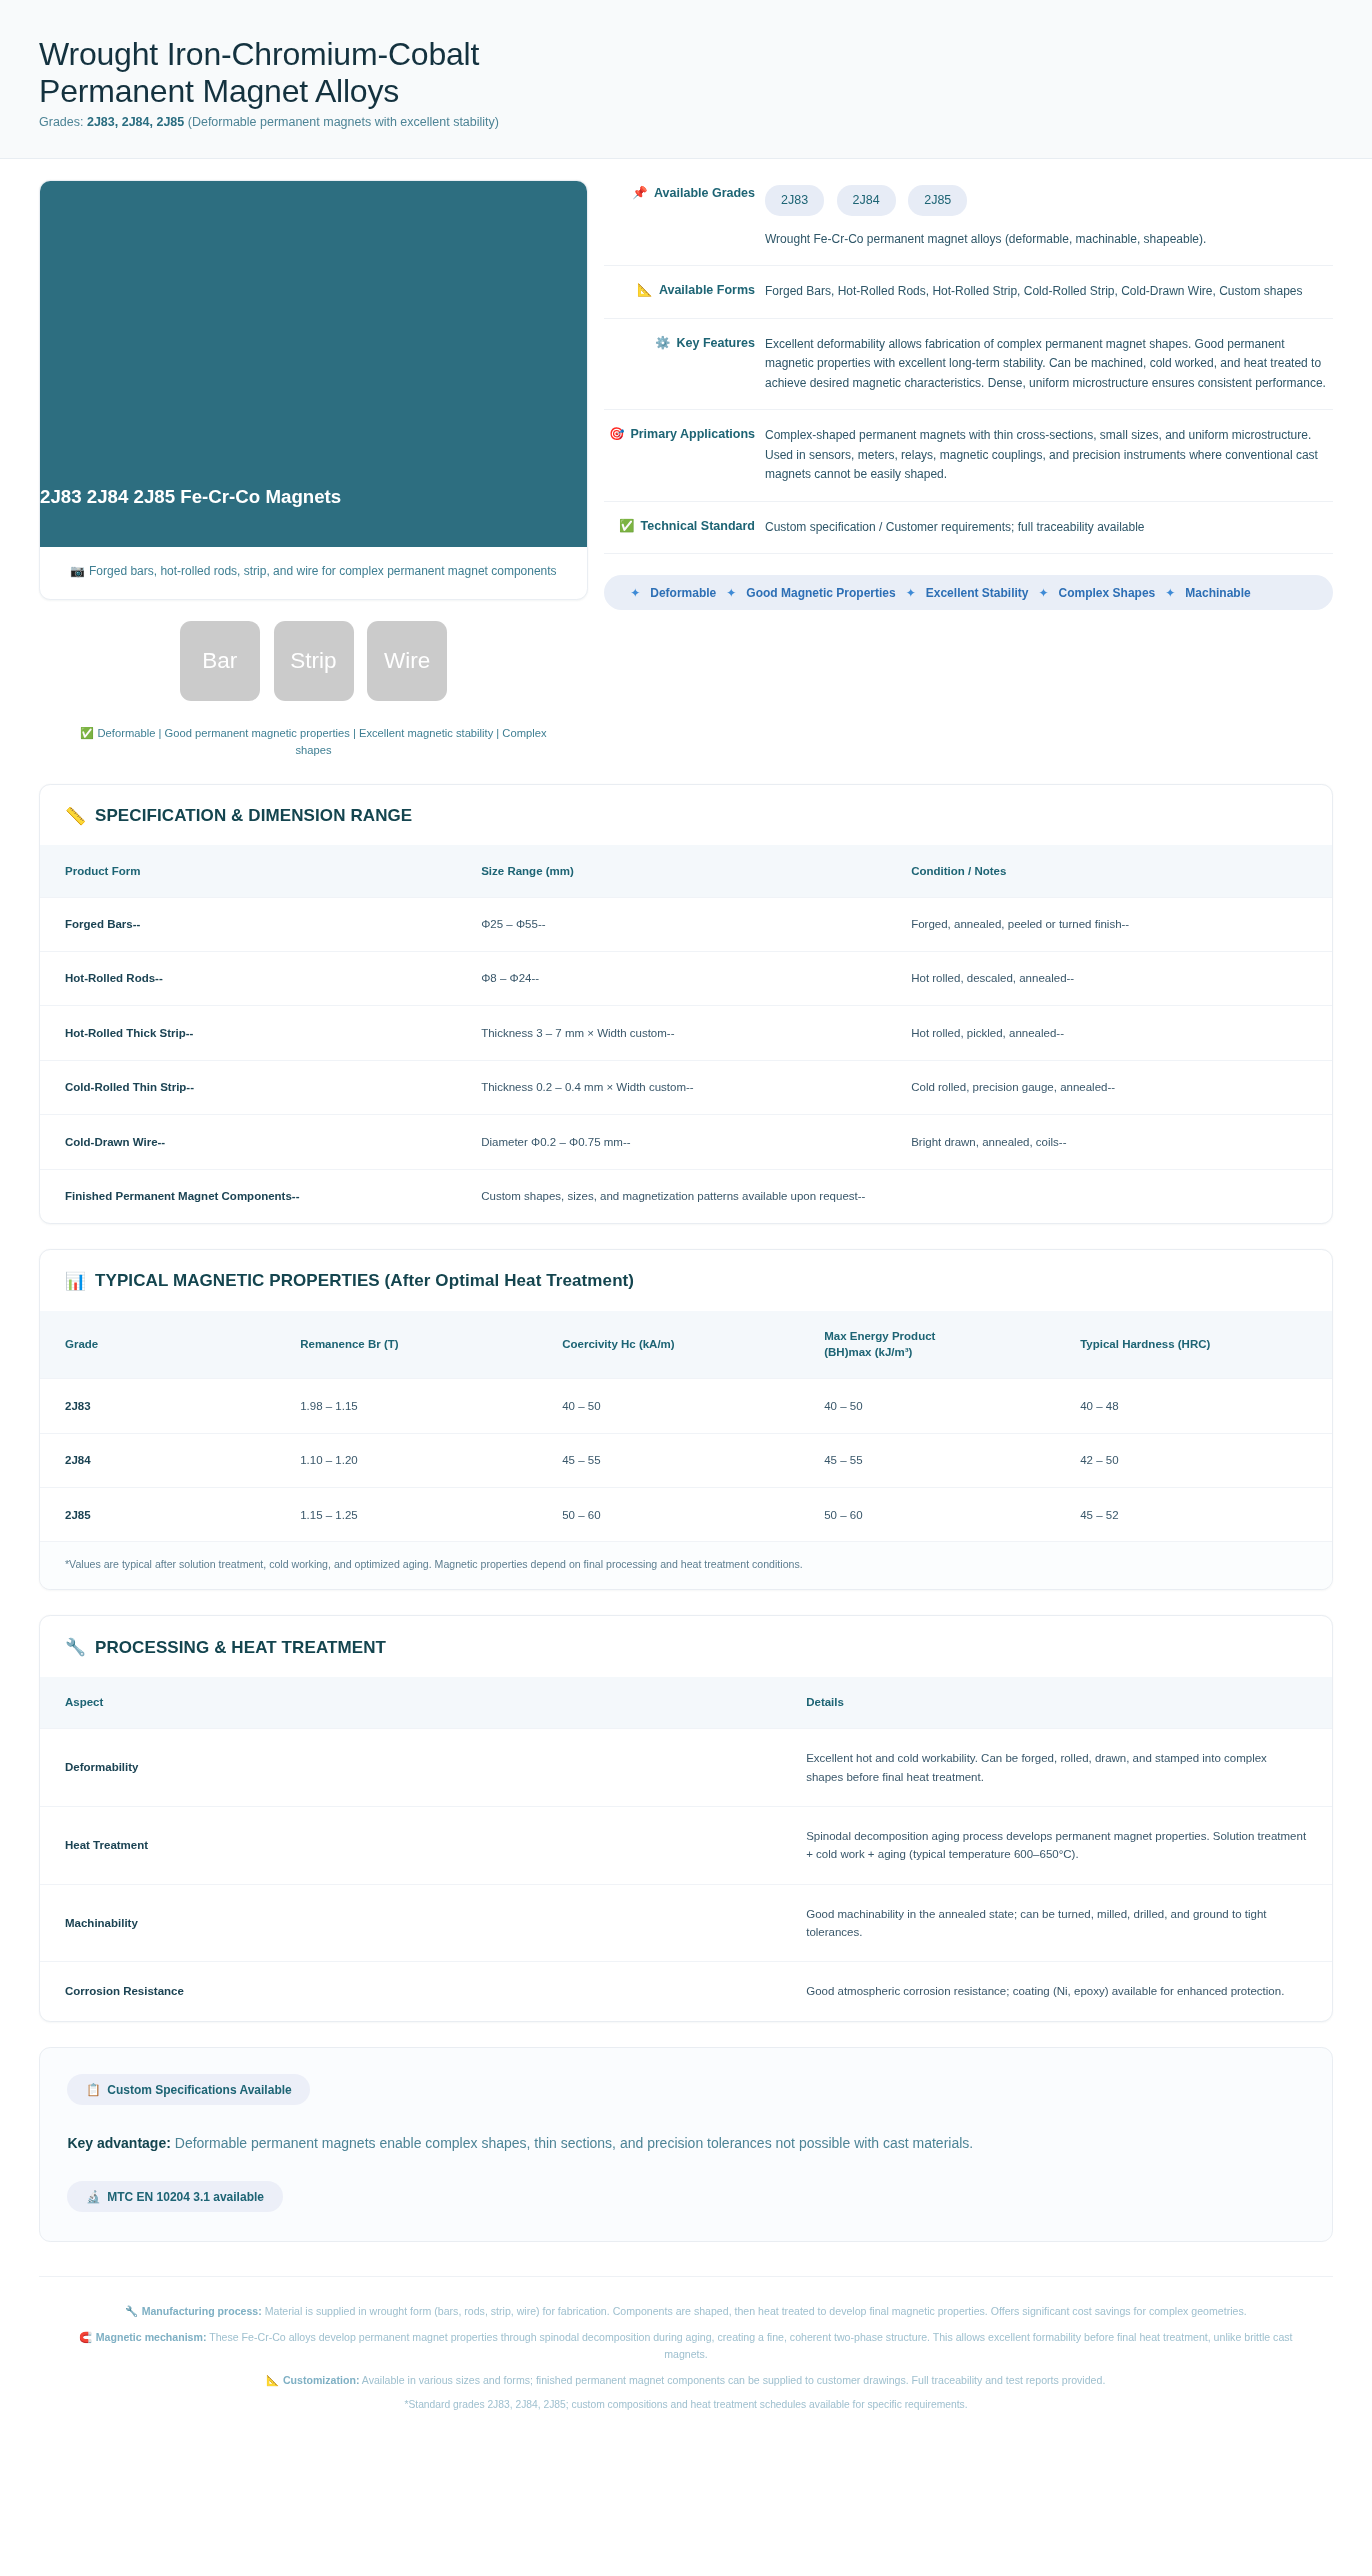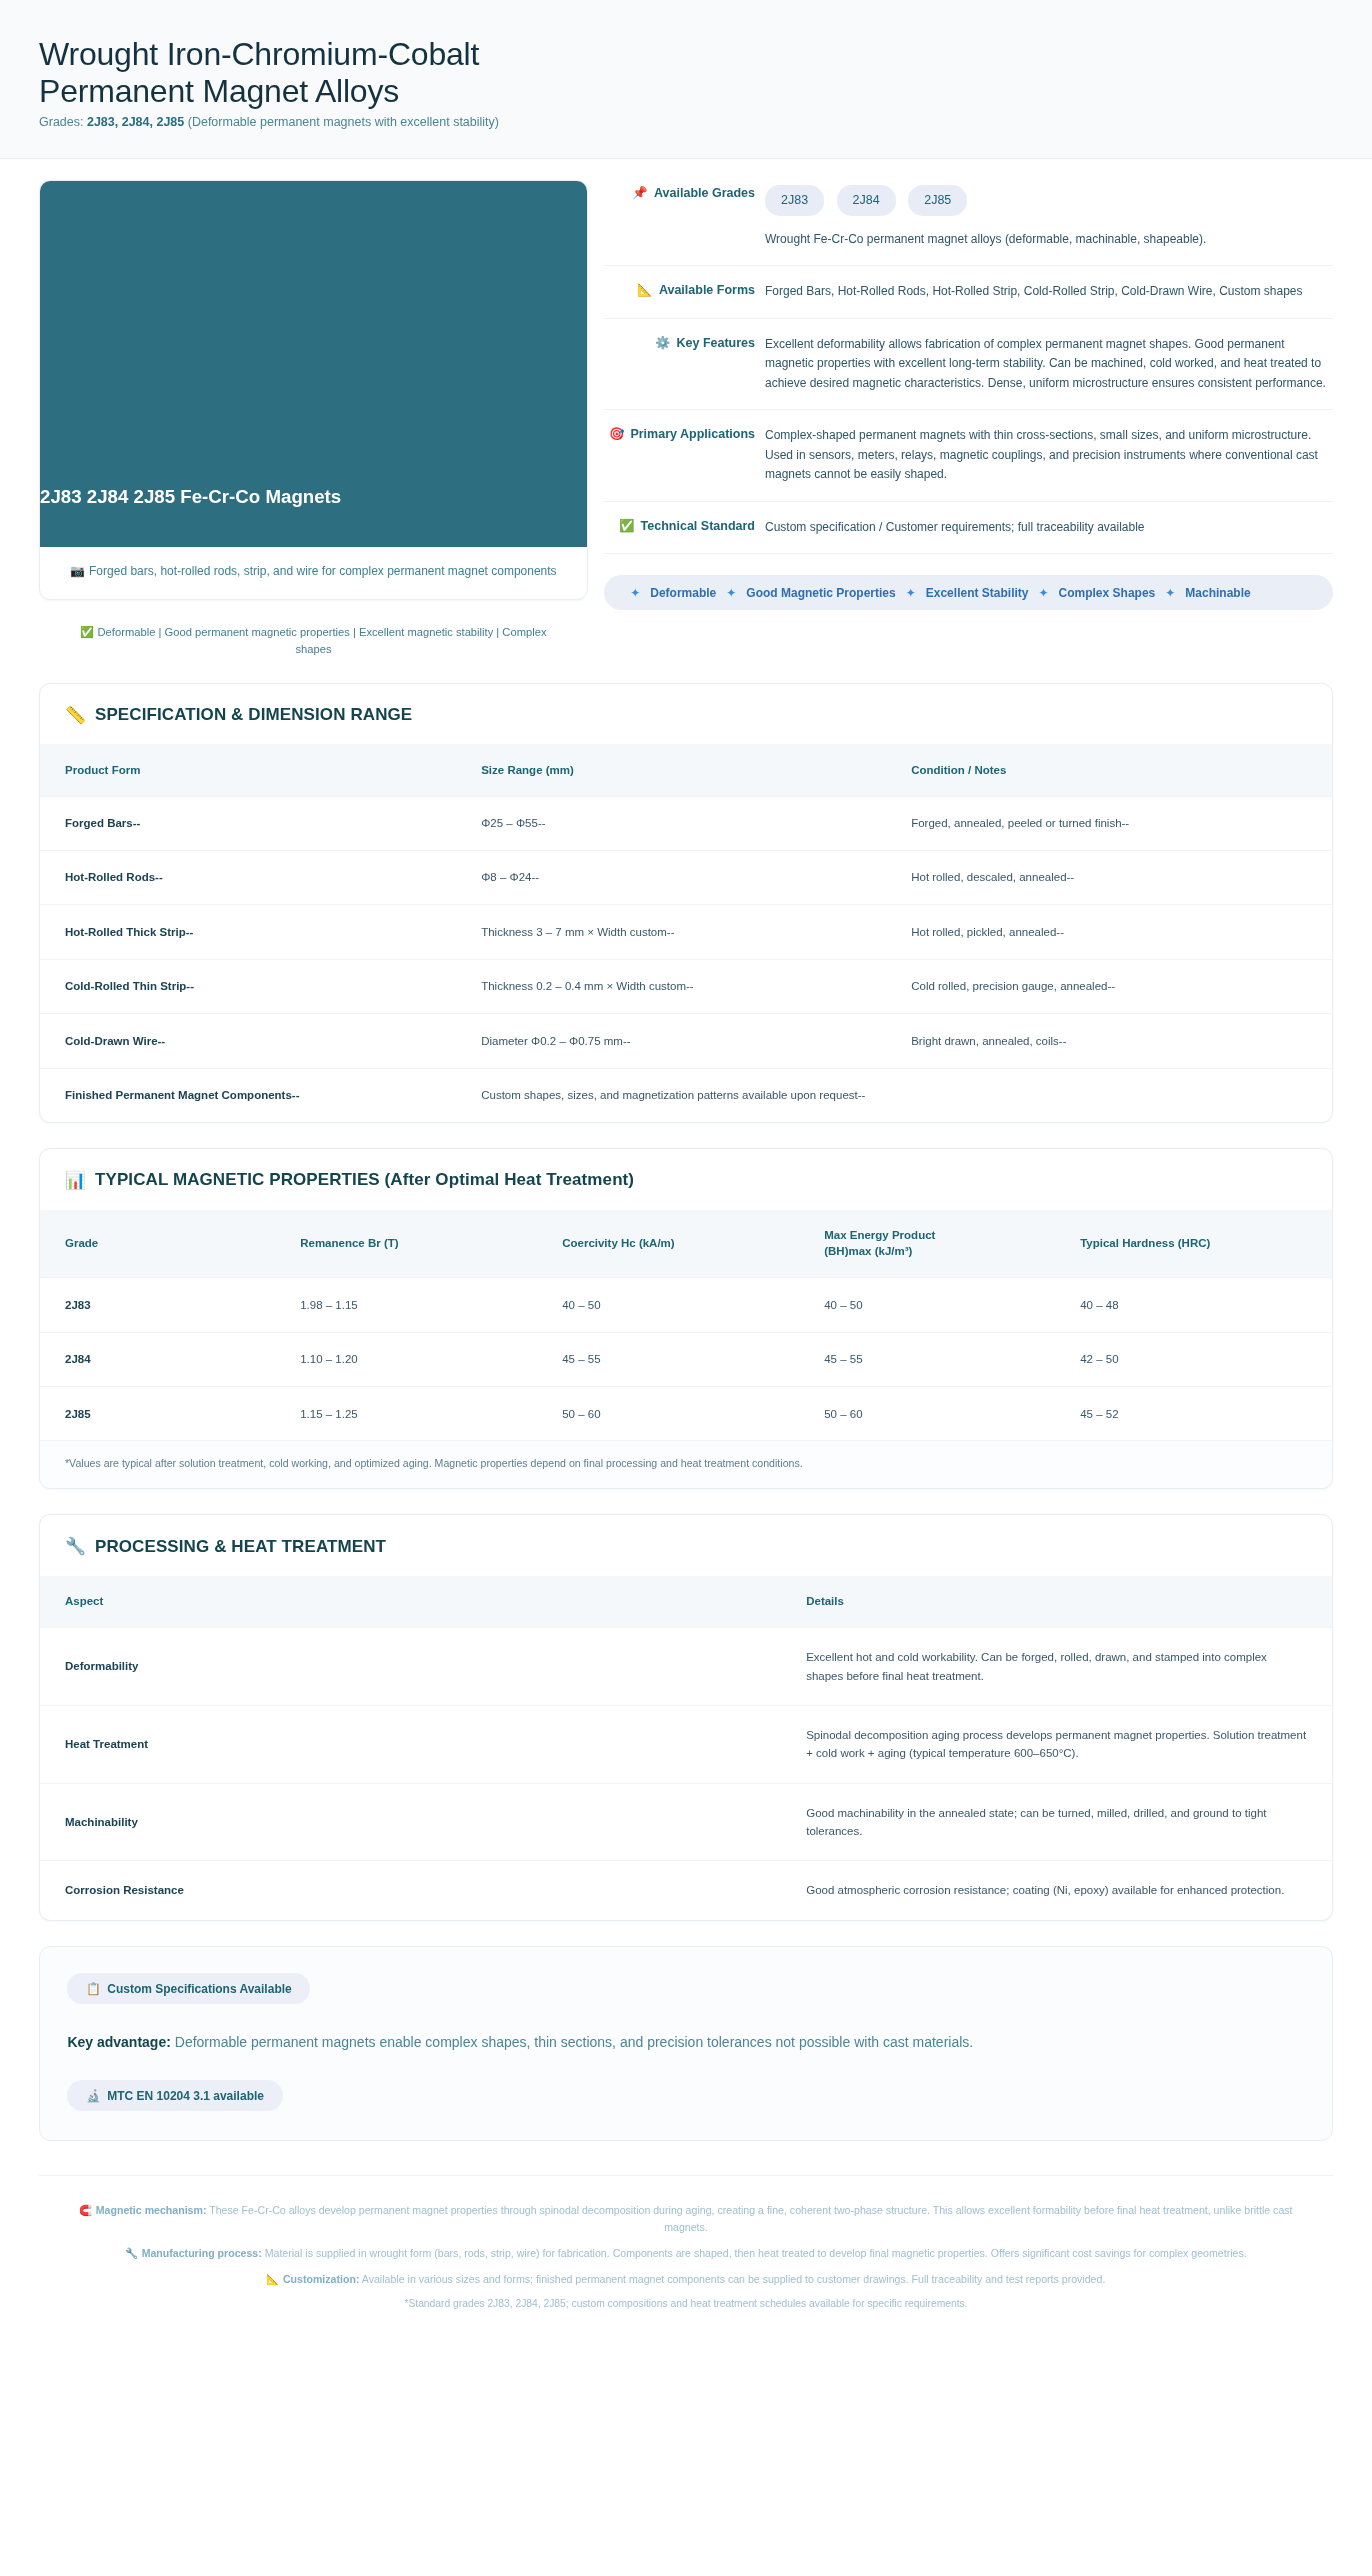--- a/index.html
+++ b/index.html
@@ -286,20 +286,31 @@
     <div class="left-col">
       <div class="photo-card">
         <div class="photo-box">
           <div class="photo-label">2J83 2J84 2J85 Fe-Cr-Co Magnets</div>
         </div>
         <div class="photo-caption">
           <span class="cap-icon">📷</span><span>Forged bars, hot-rolled rods, strip, and wire for complex permanent magnet components</span>
         </div>
       </div>
 
+      <div class="form-chips">
+        <div class="form-chip">
+            <span>Bar</span>
+          </div>
+        <div class="form-chip">
+            <span>Strip</span>
+          </div>
+        <div class="form-chip">
+            <span>Wire</span>
+          </div>
+      </div>
 
       <div class="left-badges">
         <span>✅</span>
         <span>Deformable | Good permanent magnetic properties | Excellent magnetic stability | Complex shapes</span>
       </div>
     </div>
 
     <div class="right-col">
       <div class="spec-list">
 
@@ -502,24 +513,24 @@
       <b>Key advantage:</b><span> Deformable permanent magnets enable complex shapes, thin sections, and precision tolerances not possible with cast materials.</span>
     </div>
     <div class="tag-pill">
       <span>🔬</span>
       <span>MTC EN 10204 3.1 available</span>
     </div>
   </div>
 
   <div class="footer">
     <div class="foot-line">
+      <span class="fi">🔧</span><b>Manufacturing process:</b><span> Material is supplied in wrought form (bars, rods, strip, wire) for fabrication. Components are shaped, then heat treated to develop final magnetic properties. Offers significant cost savings for complex geometries.</span>
+    </div>
+    <div class="foot-line">
       <span class="fi">🧲</span><b>Magnetic mechanism:</b><span> These Fe-Cr-Co alloys develop permanent magnet properties through spinodal decomposition during aging, creating a fine, coherent two-phase structure. This allows excellent formability before final heat treatment, unlike brittle cast magnets.</span>
-    </div>
-    <div class="foot-line">
-      <span class="fi">🔧</span><b>Manufacturing process:</b><span> Material is supplied in wrought form (bars, rods, strip, wire) for fabrication. Components are shaped, then heat treated to develop final magnetic properties. Offers significant cost savings for complex geometries.</span>
     </div>
     <div class="foot-line">
       <span class="fi">📐</span><b>Customization:</b><span> Available in various sizes and forms; finished permanent magnet components can be supplied to customer drawings. Full traceability and test reports provided.</span>
     </div>
     <div class="foot-line foot-star">*Standard grades 2J83, 2J84, 2J85; custom compositions and heat treatment schedules available for specific requirements.</div>
   </div>
 
 </div>
 
 

